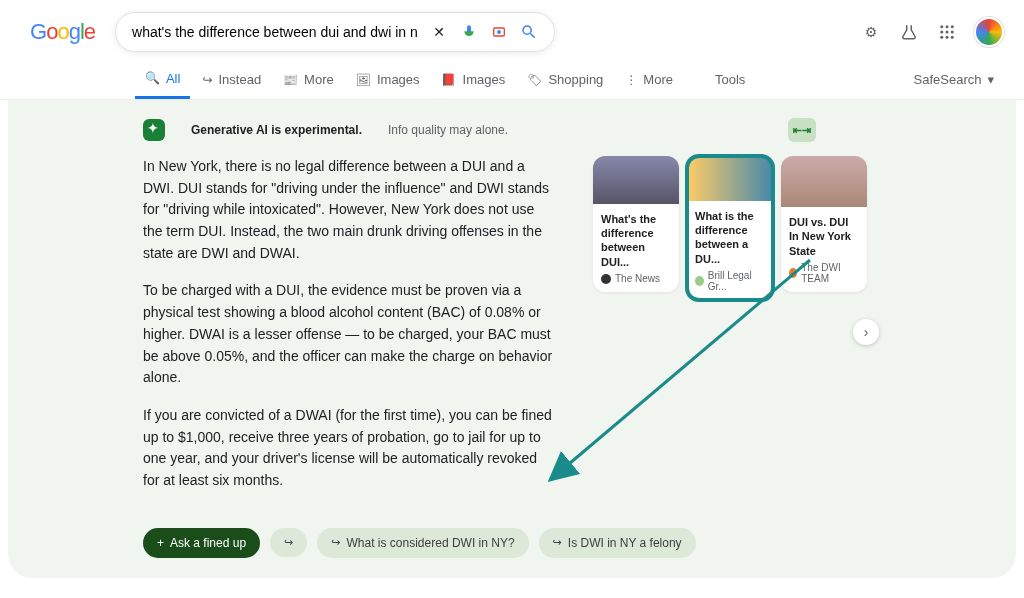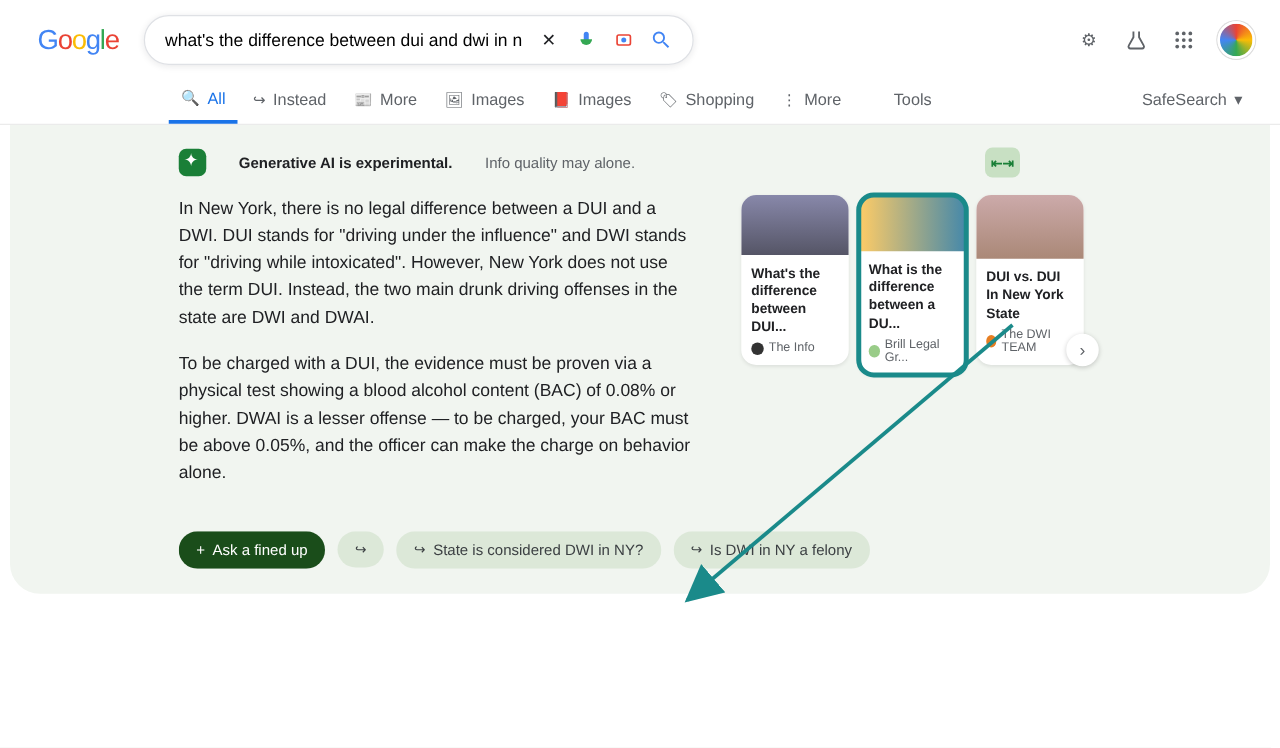--- a/index.html
+++ b/index.html
@@ -151,28 +151,29 @@
     <div class="sge-head">
       <div class="sparkle"></div>
       <span class="t1">Generative AI is experimental.</span>
       <span class="t2">Info quality may alone.</span>
       <div class="sge-toggle">⇤⇥</div>
     </div>
     <div class="sge-body">
       <div class="sge-text">
         <p>In New York, there is no legal difference between a DUI and a DWI. DUI stands for "driving under the influence" and DWI stands for "driving while intoxicated". However, New York does not use the term DUI. Instead, the two main drunk driving offenses in the state are DWI and DWAI.</p>
         <p>To be charged with a DUI, the evidence must be proven via a physical test showing a blood alcohol content (BAC) of 0.08% or higher. DWAI is a lesser offense — to be charged, your BAC must be above 0.05%, and the officer can make the charge on behavior alone.</p>
+        <p>If you are convicted of a DWAI (for the first time), you can be fined up to $1,000, receive three years of probation, go to jail for up to one year, and your driver's license will be automatically revoked for at least six months.</p>
       </div>
       <div class="cards">
         <div class="card c1">
           <div class="cimg"></div>
           <div class="ctitle">What's the difference between DUI...</div>
           <div class="csrc">
               <span class="fav"></span>
-              <span>The Info</span>
+              <span>The News</span>
             </div>
         </div>
         <div class="card c3 hl">
           <div class="cimg"></div>
           <div class="ctitle">What is the difference between a DU...</div>
           <div class="csrc">
               <span class="fav"></span>
               <span>Brill Legal Gr...</span>
             </div>
         </div>
@@ -190,21 +191,21 @@
     <div class="chips">
       <div class="chip primary">
           <span>+</span>
           <span>Ask a fined up</span>
         </div>
       <div class="chip">
           <span class="ca">↪</span>
         </div>
       <div class="chip">
           <span class="ca">↪</span>
-          <span>State is considered DWI in NY?</span>
+          <span>What is considered DWI in NY?</span>
         </div>
       <div class="chip">
           <span class="ca">↪</span>
           <span>Is DWI in NY a felony</span>
         </div>
 
     </div>
   </div>
 </div>
 

